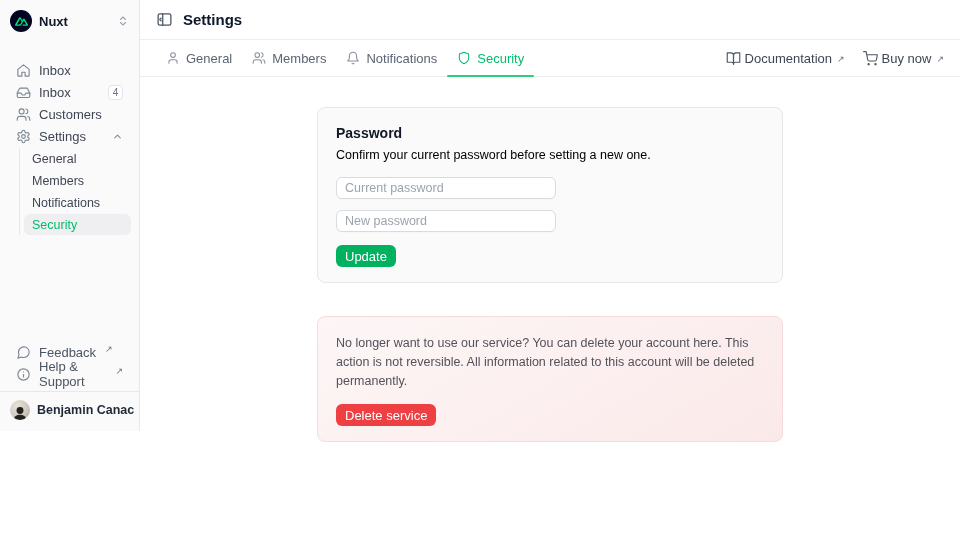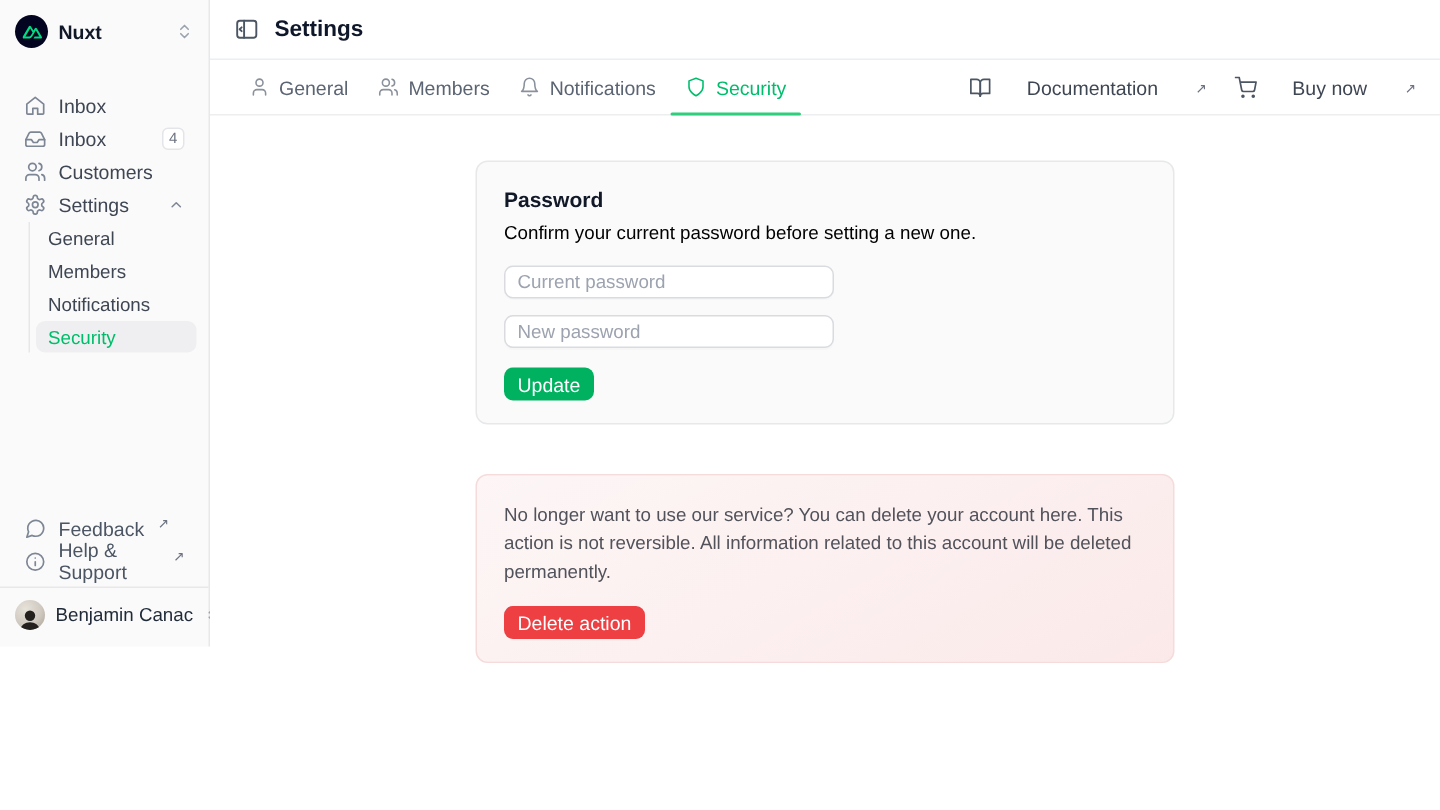--- a/index.html
+++ b/index.html
@@ -66,21 +66,21 @@
   .side-divider { border-top:1px solid #e7e8ea; margin:6px -8px 0; }
   .user-row {
     display:flex; align-items:center; gap:7px; height:26px; margin-top:5px; padding:0 2px;
     border-radius:6px; cursor:pointer;
   }
   .avatar {
     width:20px; height:20px; border-radius:50%; flex:none; overflow:hidden;
     background:radial-gradient(circle at 35% 30%, #e7e2da 0%, #cfc9c0 55%, #a49c92 100%);
     display:flex; align-items:flex-end; justify-content:center;
   }
-  .user-name { font-size:12.5px; font-weight:400; color:#1f2937; white-space:nowrap; }
+  .user-name { font-size:12.5px; font-weight:700; color:#1f2937; white-space:nowrap; }
 
   
   .main { position:absolute; left:140px; top:0; right:0; bottom:0; background:#fff; }
   .titlebar {
     height:40px; display:flex; align-items:center; gap:10px; padding:0 16px;
     border-bottom:1px solid #eceef0;
   }
   .collapse-btn { color:#4b5563; display:flex; cursor:pointer; }
   .page-title { font-size:15px; font-weight:700; color:#0f172a; }
 
@@ -94,21 +94,21 @@
   }
   .tab .ticon { display:flex; color:#8a919c; }
   .tab.active { color:#00bd6c; }
   .tab.active .ticon { color:#00bd6c; }
   .tab.active::after {
     content:""; position:absolute; left:0; right:0; bottom:-1px; height:2px;
     background:#2fce7c; border-radius:2px;
   }
   .header-actions { margin-left:auto; display:flex; align-items:center; gap:18px; }
   .action-link {
-    display:flex; align-items:center; gap:24px; font-size:13px; font-weight:500;
+    display:flex; align-items:center; gap:4px; font-size:13px; font-weight:500;
     color:#3f4653; cursor:pointer;
   }
   .action-link .aicon { display:flex; color:#4b5563; }
 
   
   .content { position:absolute; left:0; top:78px; right:0; bottom:0; overflow:hidden; }
   .container { width:466px; margin:29px auto 0; }
 
   .card {
     border-radius:8px; padding:17px 18px 15px; border:1px solid #e7e8ea;
@@ -359,19 +359,19 @@
             <input type="password" class="text-input" placeholder="Current password" style="">
           </div>
           <div class="field" style="margin-top:11px;">
             <input type="password" class="text-input" placeholder="New password" style="">
           </div>
           <button class="btn btn-primary">Update</button>
         </div>
 
         <div class="card card-account">
           <div class="card-desc">No longer want to use our service? You can delete your account here. This action is not reversible. All information related to this account will be deleted permanently.</div>
-          <button class="btn btn-danger">Delete action</button>
+          <button class="btn btn-danger">Delete service</button>
         </div>
 
       </div>
     </div>
   </section>
 </div>
 
 </body></html>

